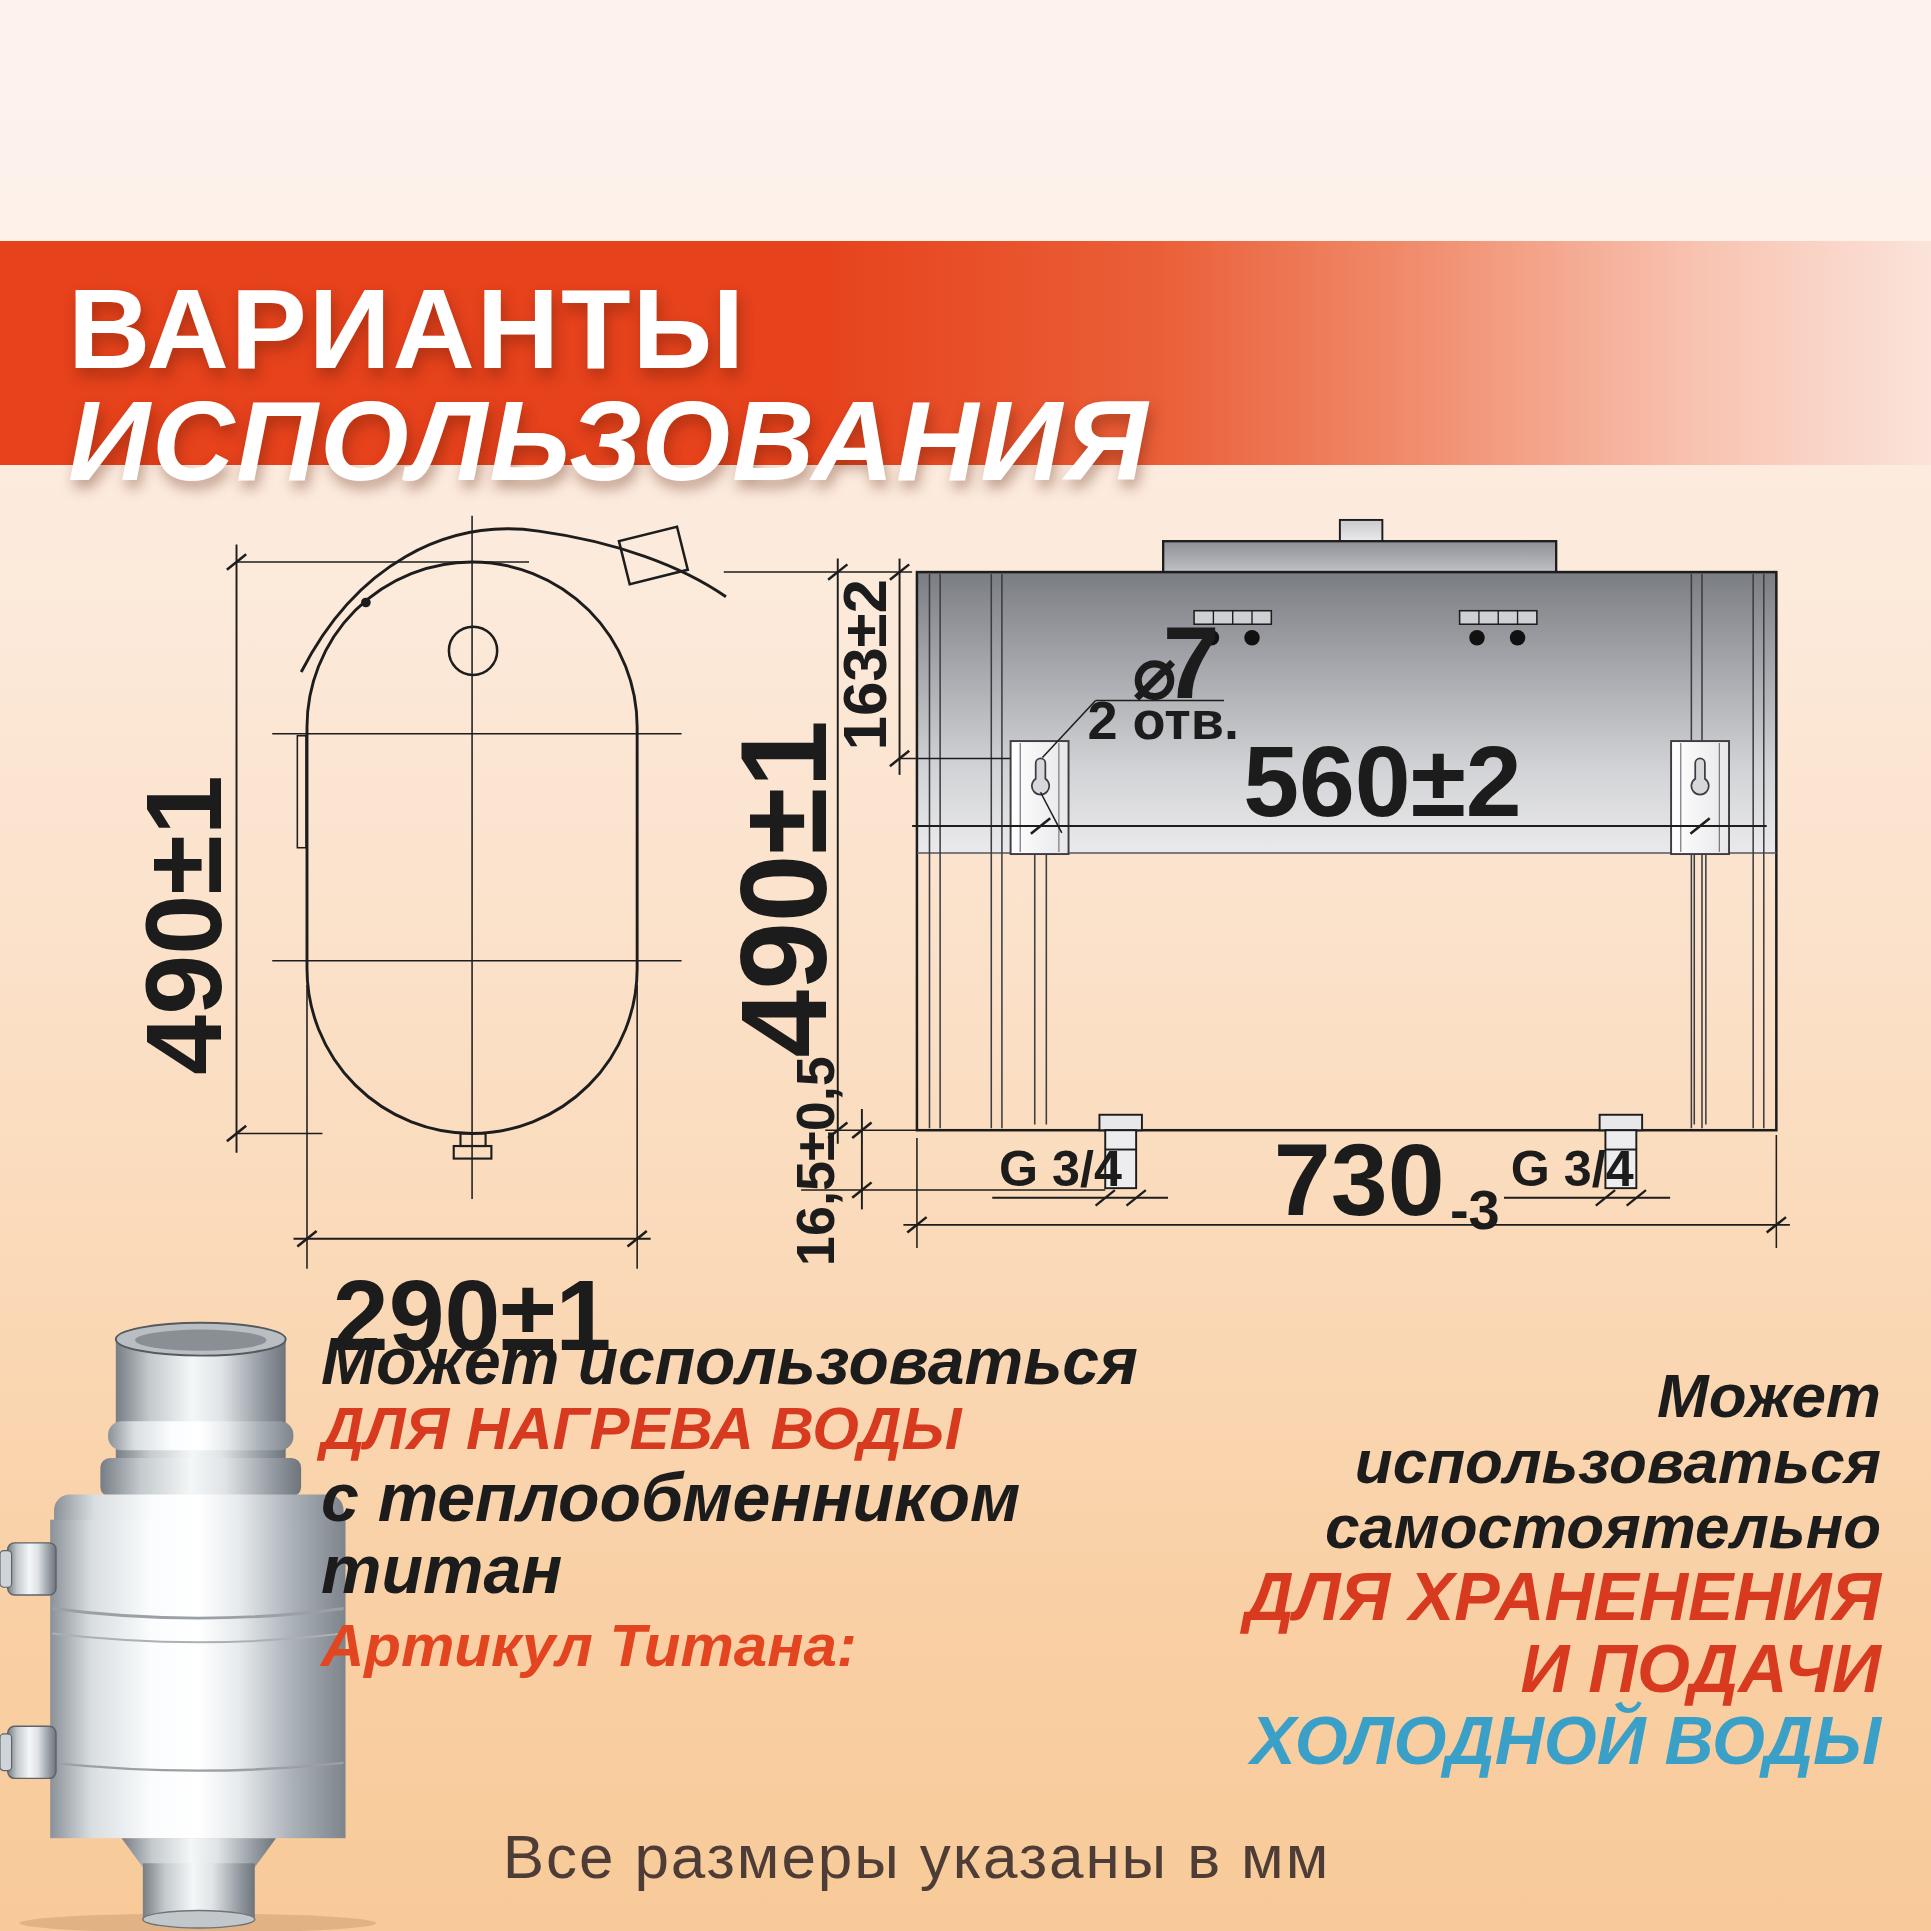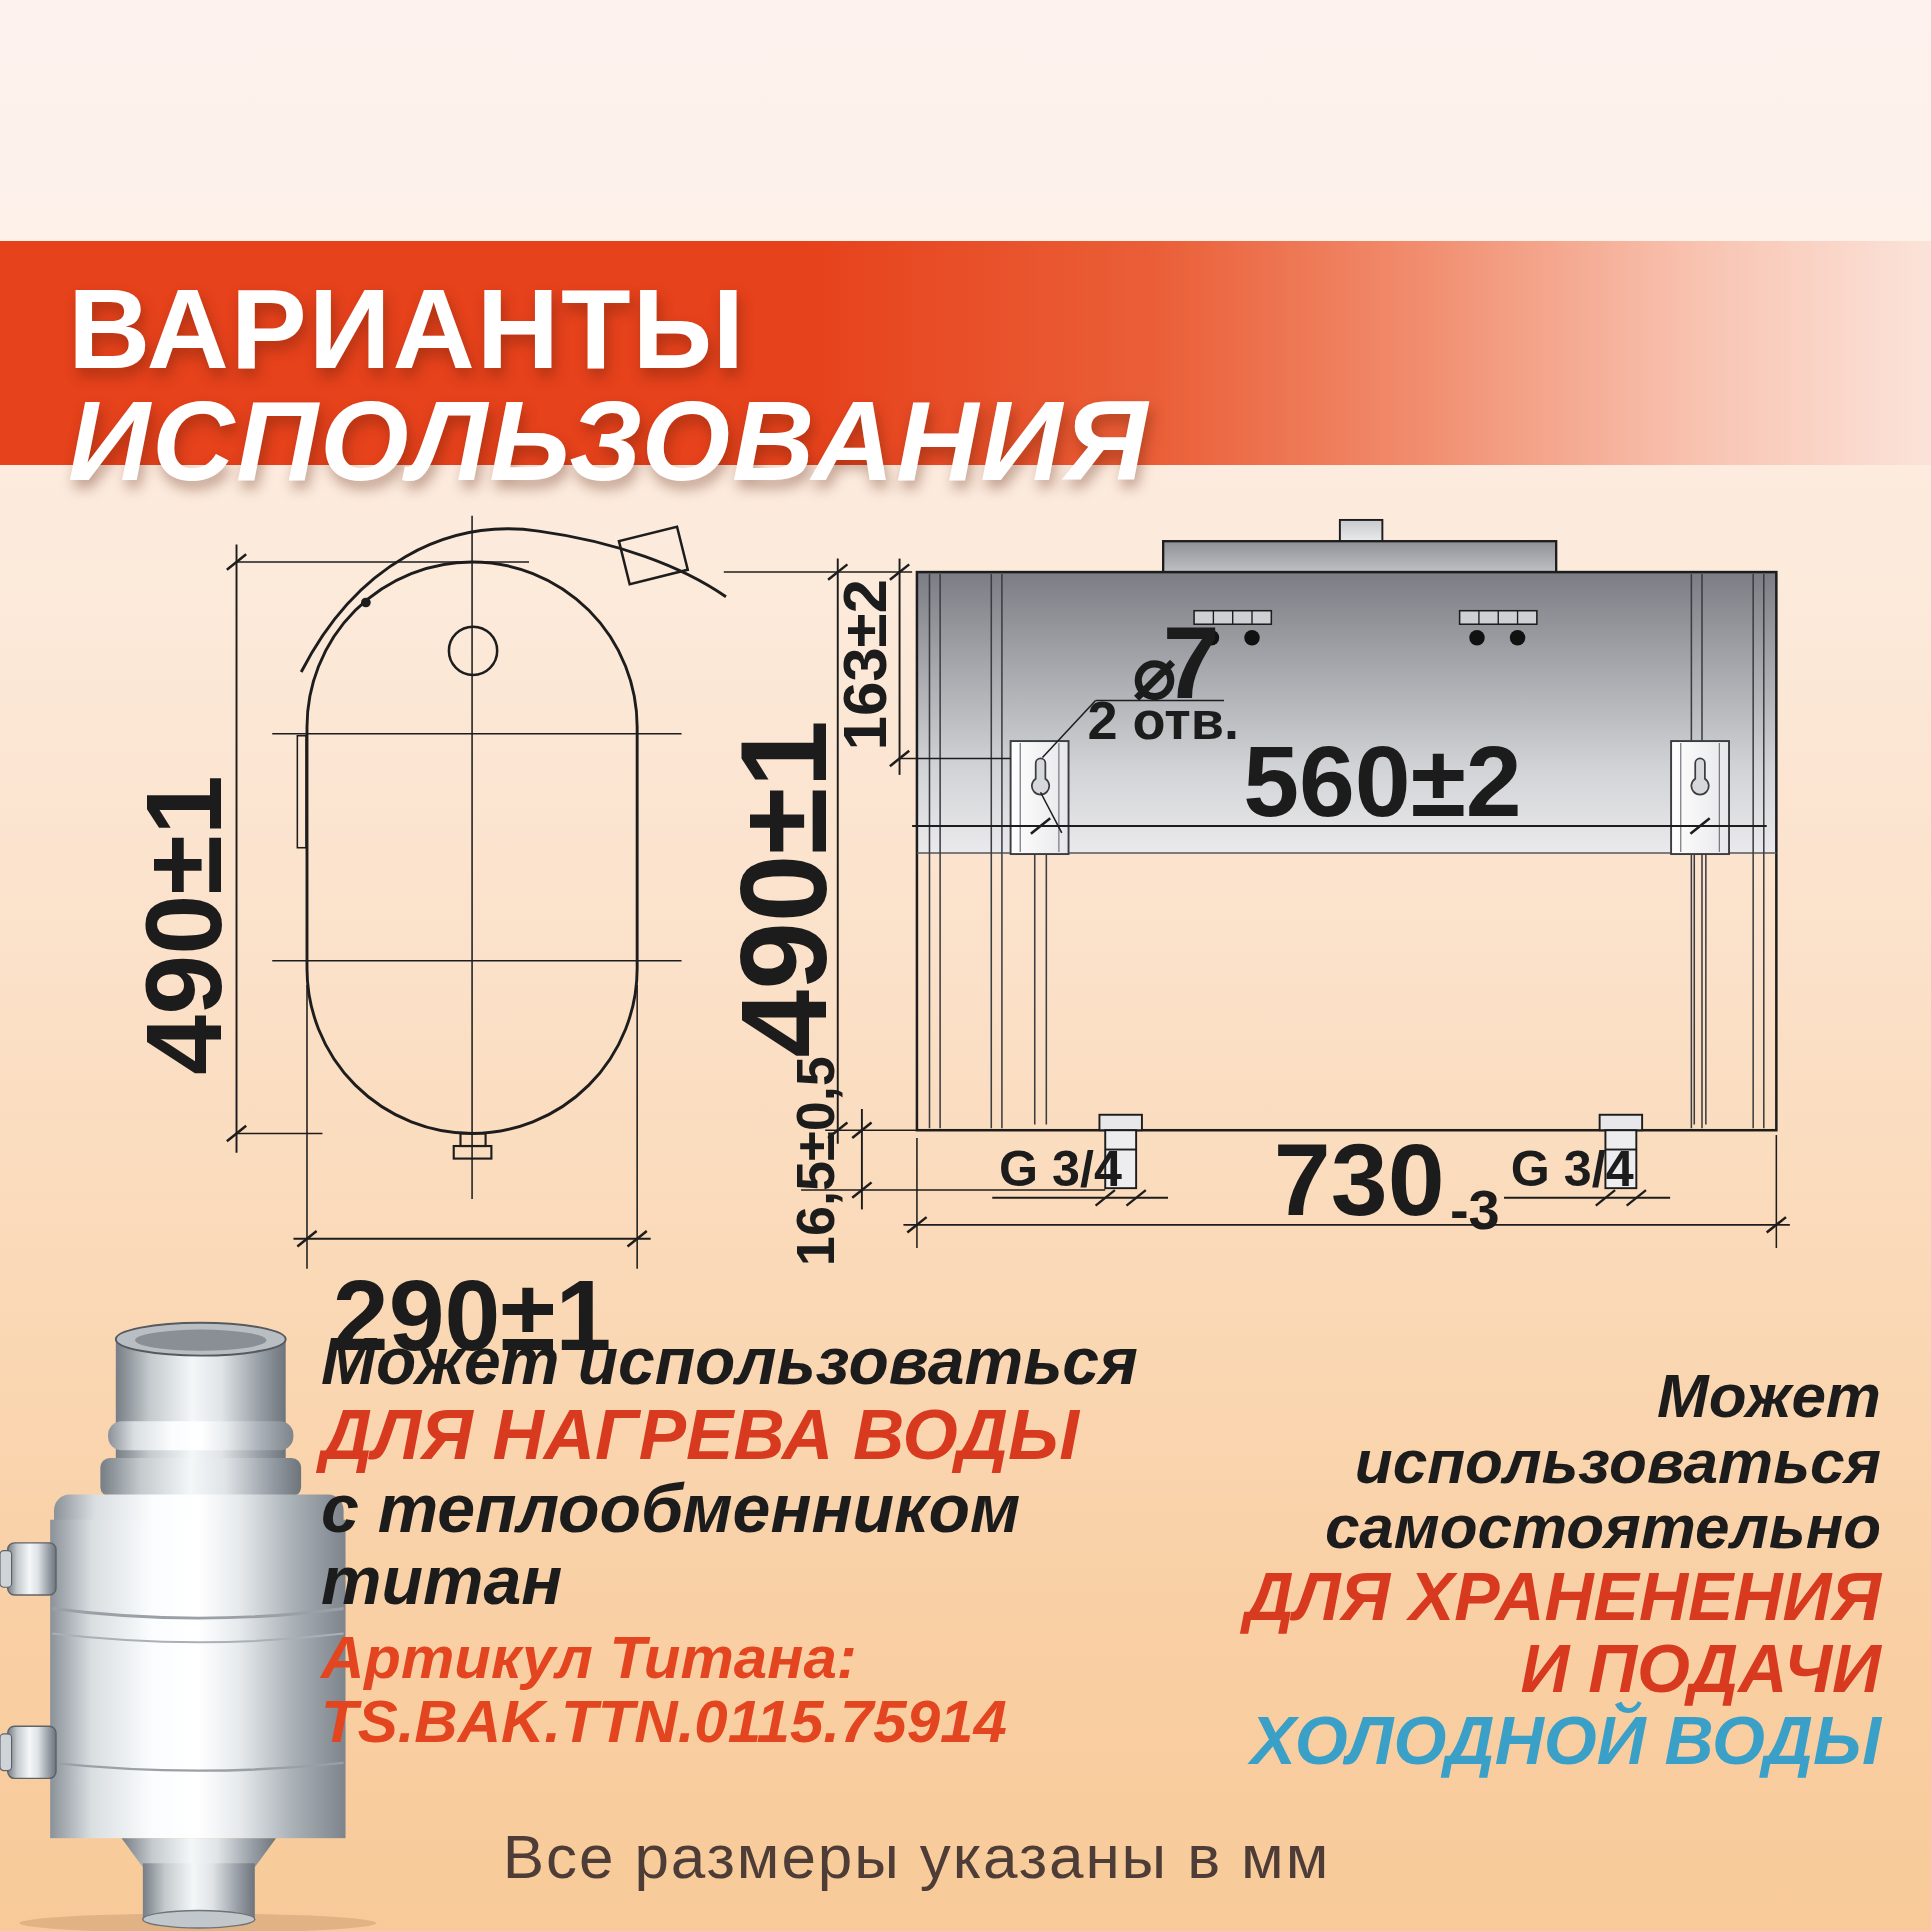--- a/index.html
+++ b/index.html
@@ -25,21 +25,21 @@
   .banner .t1{top:31px;}
   .banner .t2{top:143px;font-style:italic;}
   svg{position:absolute;overflow:visible;}
   svg text{fill:var(--text-dark);font-weight:700;}
   .usage{position:absolute;line-height:1.06;white-space:nowrap;font-style:italic;}
   .usage div{font-weight:700;}
   .u-left{left:321px;top:1327px;text-align:left;}
   .u-right{right:50px;top:1330px;text-align:right;margin-top:33px;}
   .blk{color:var(--text-dark);font-size:68px;}
   .blk-s{color:var(--text-dark);font-size:62px;}
-  .red{color:var(--accent-red);font-size:71px;}
+  .red{color:var(--accent-red);font-size:60px;}
   .red-s{color:var(--accent-red);font-size:68px;}
   .org{color:var(--accent-orange);font-size:60px;}
   .blue{color:var(--accent-blue);font-size:68px;text-align:right;}
   .gap{margin-top:9.7px;}
   .footer-note{
     position:absolute;left:0;top:1821px;width:1833px;text-align:center;
     font-size:62px;font-weight:400;letter-spacing:1.9px;color:var(--caption-brown);
   }
 </style>
 </head>
@@ -287,21 +287,20 @@
     <rect x="0" y="436" width="12" height="38" rx="4" fill="#cfd4d8" stroke="#5d6369" stroke-width="1.2"></rect>
   </g>
 </svg>
 
 <div class="usage u-left">
   <div class="blk" style="font-size:66px">Может использоваться</div>
   <div class="red">ДЛЯ НАГРЕВА ВОДЫ</div>
   <div class="blk">с теплообменником</div>
   <div class="blk">титан</div>
   <div class="org gap">Артикул Титана:</div>
-  <div class="org">TS.BAK.TTN.0115.75914</div>
 </div>
 
 <div class="usage u-right">
   <div class="blk-s">Может</div>
   <div class="blk-s">использоваться</div>
   <div class="blk-s">самостоятельно</div>
   <div class="red-s">ДЛЯ ХРАНЕНЕНИЯ</div>
   <div class="red-s">И ПОДАЧИ</div>
   <div class="blue">ХОЛОДНОЙ ВОДЫ</div>
 </div>

